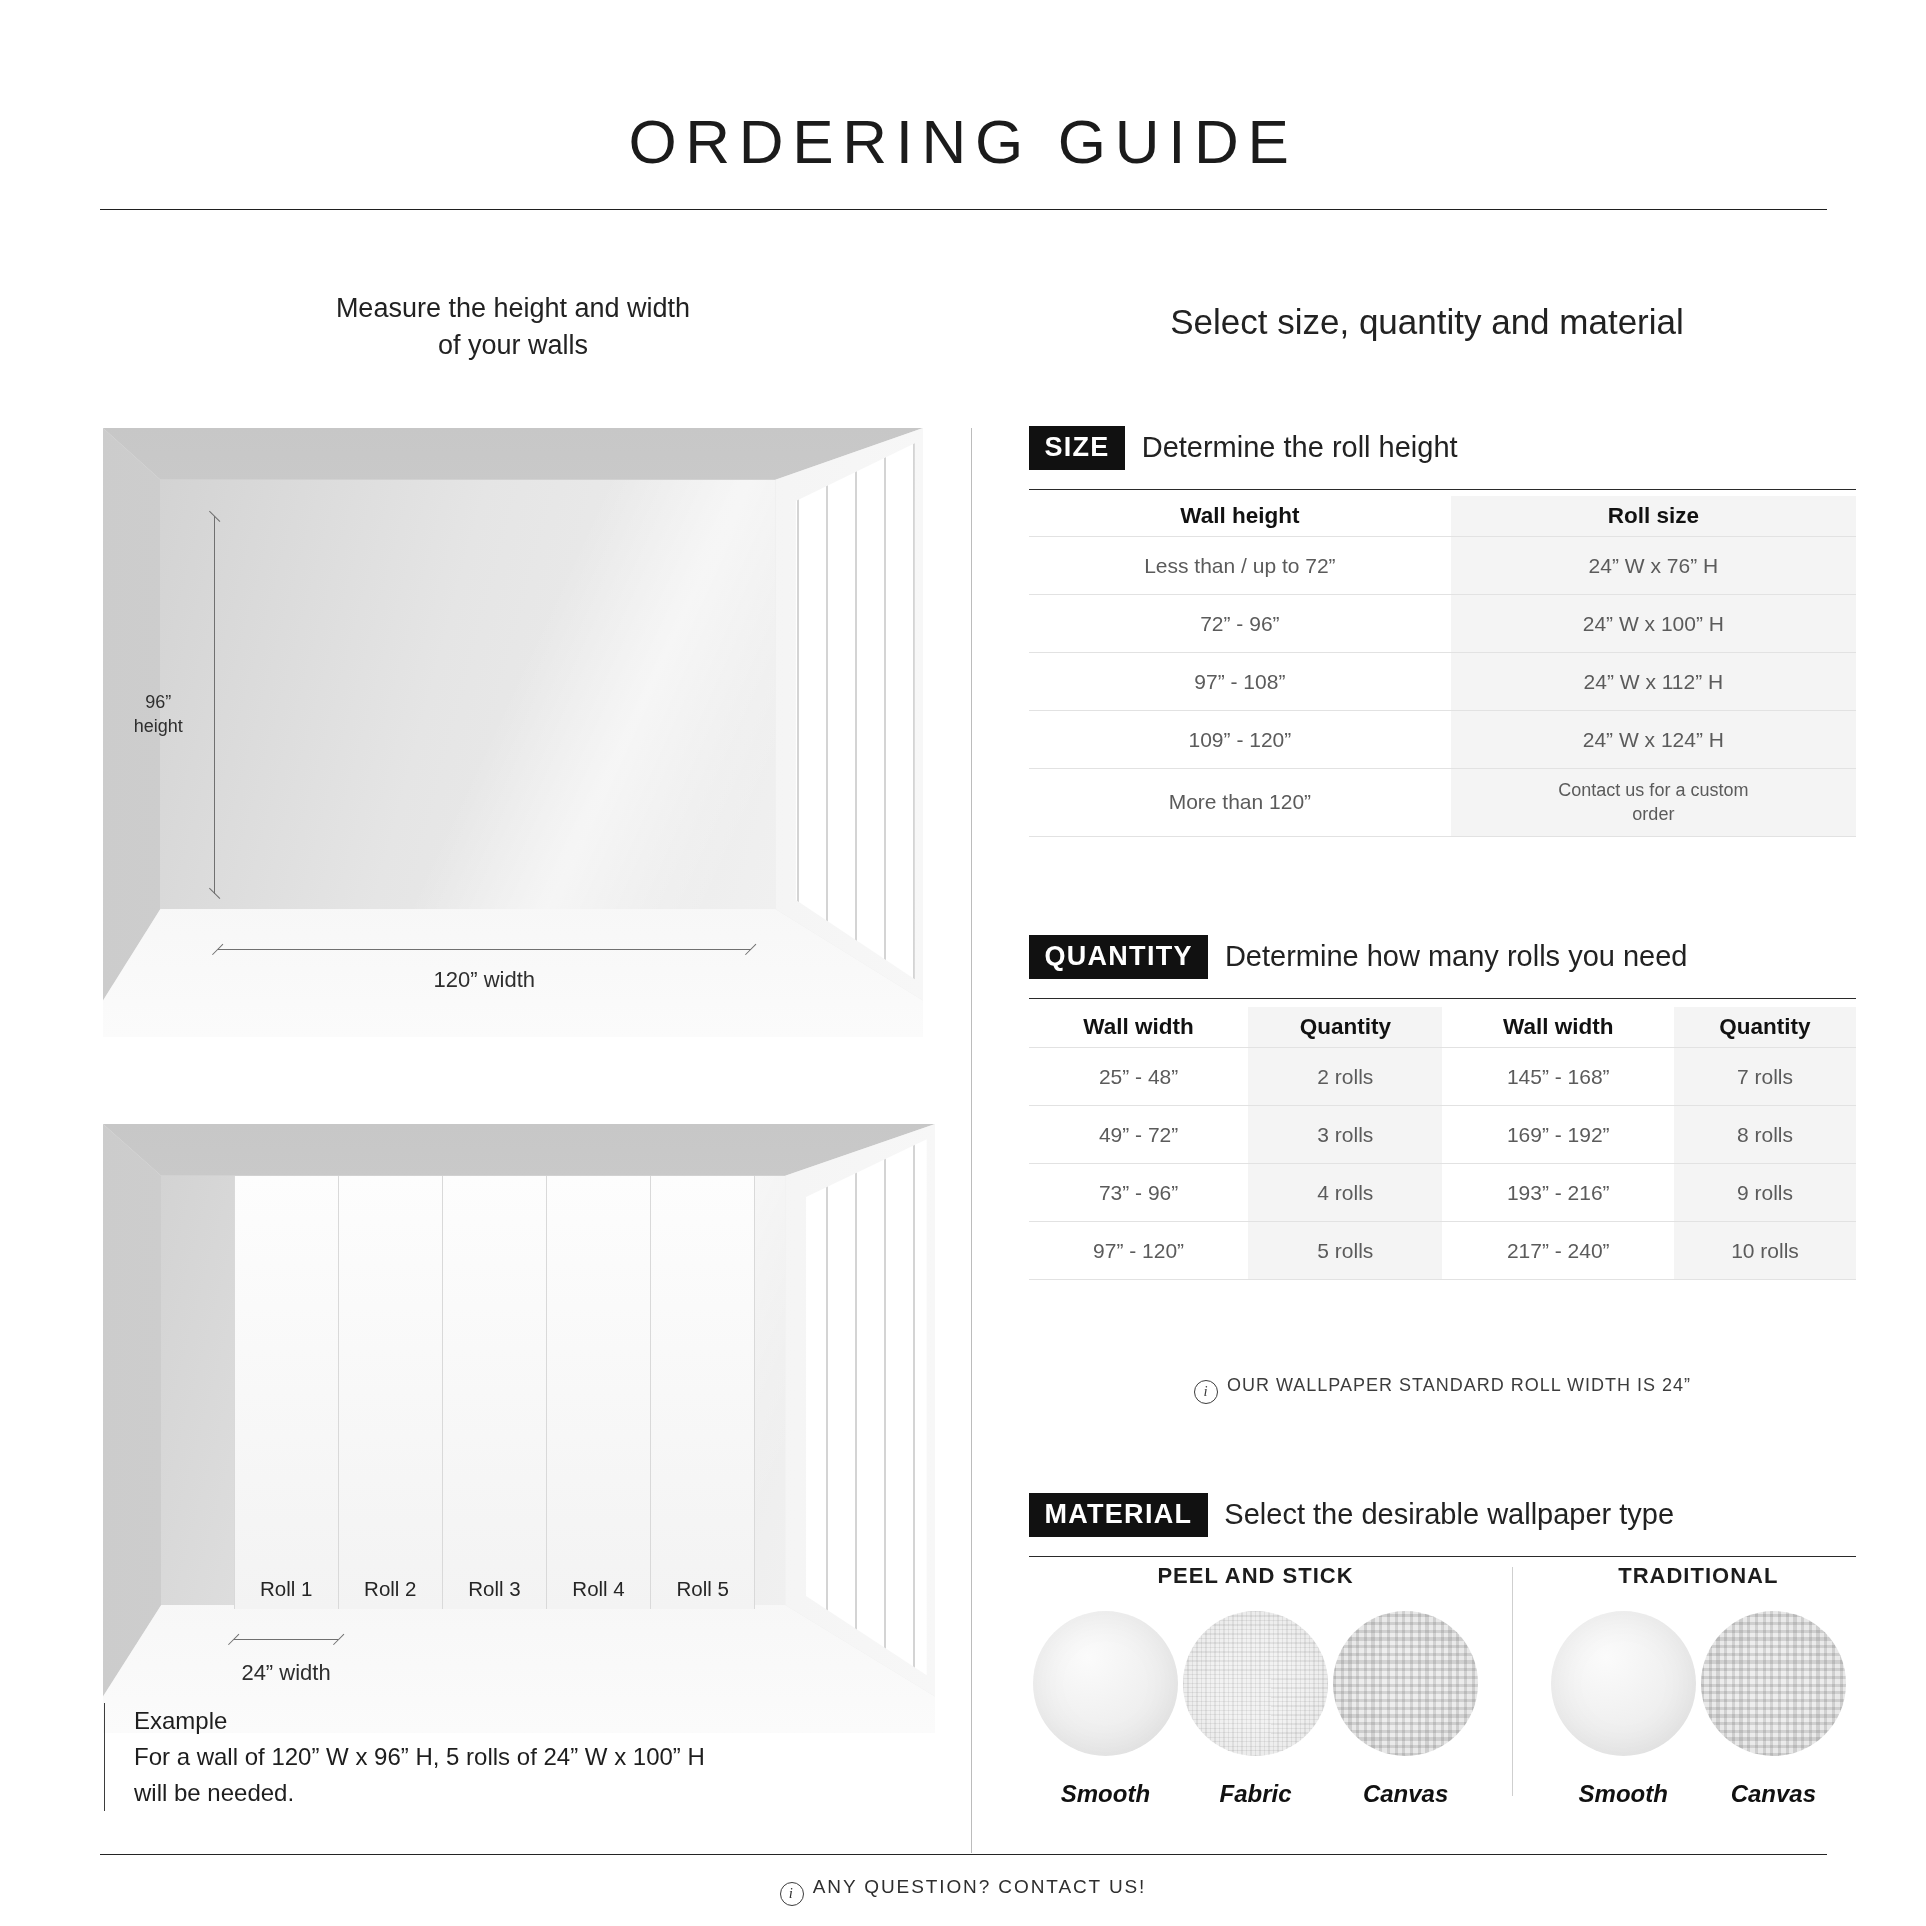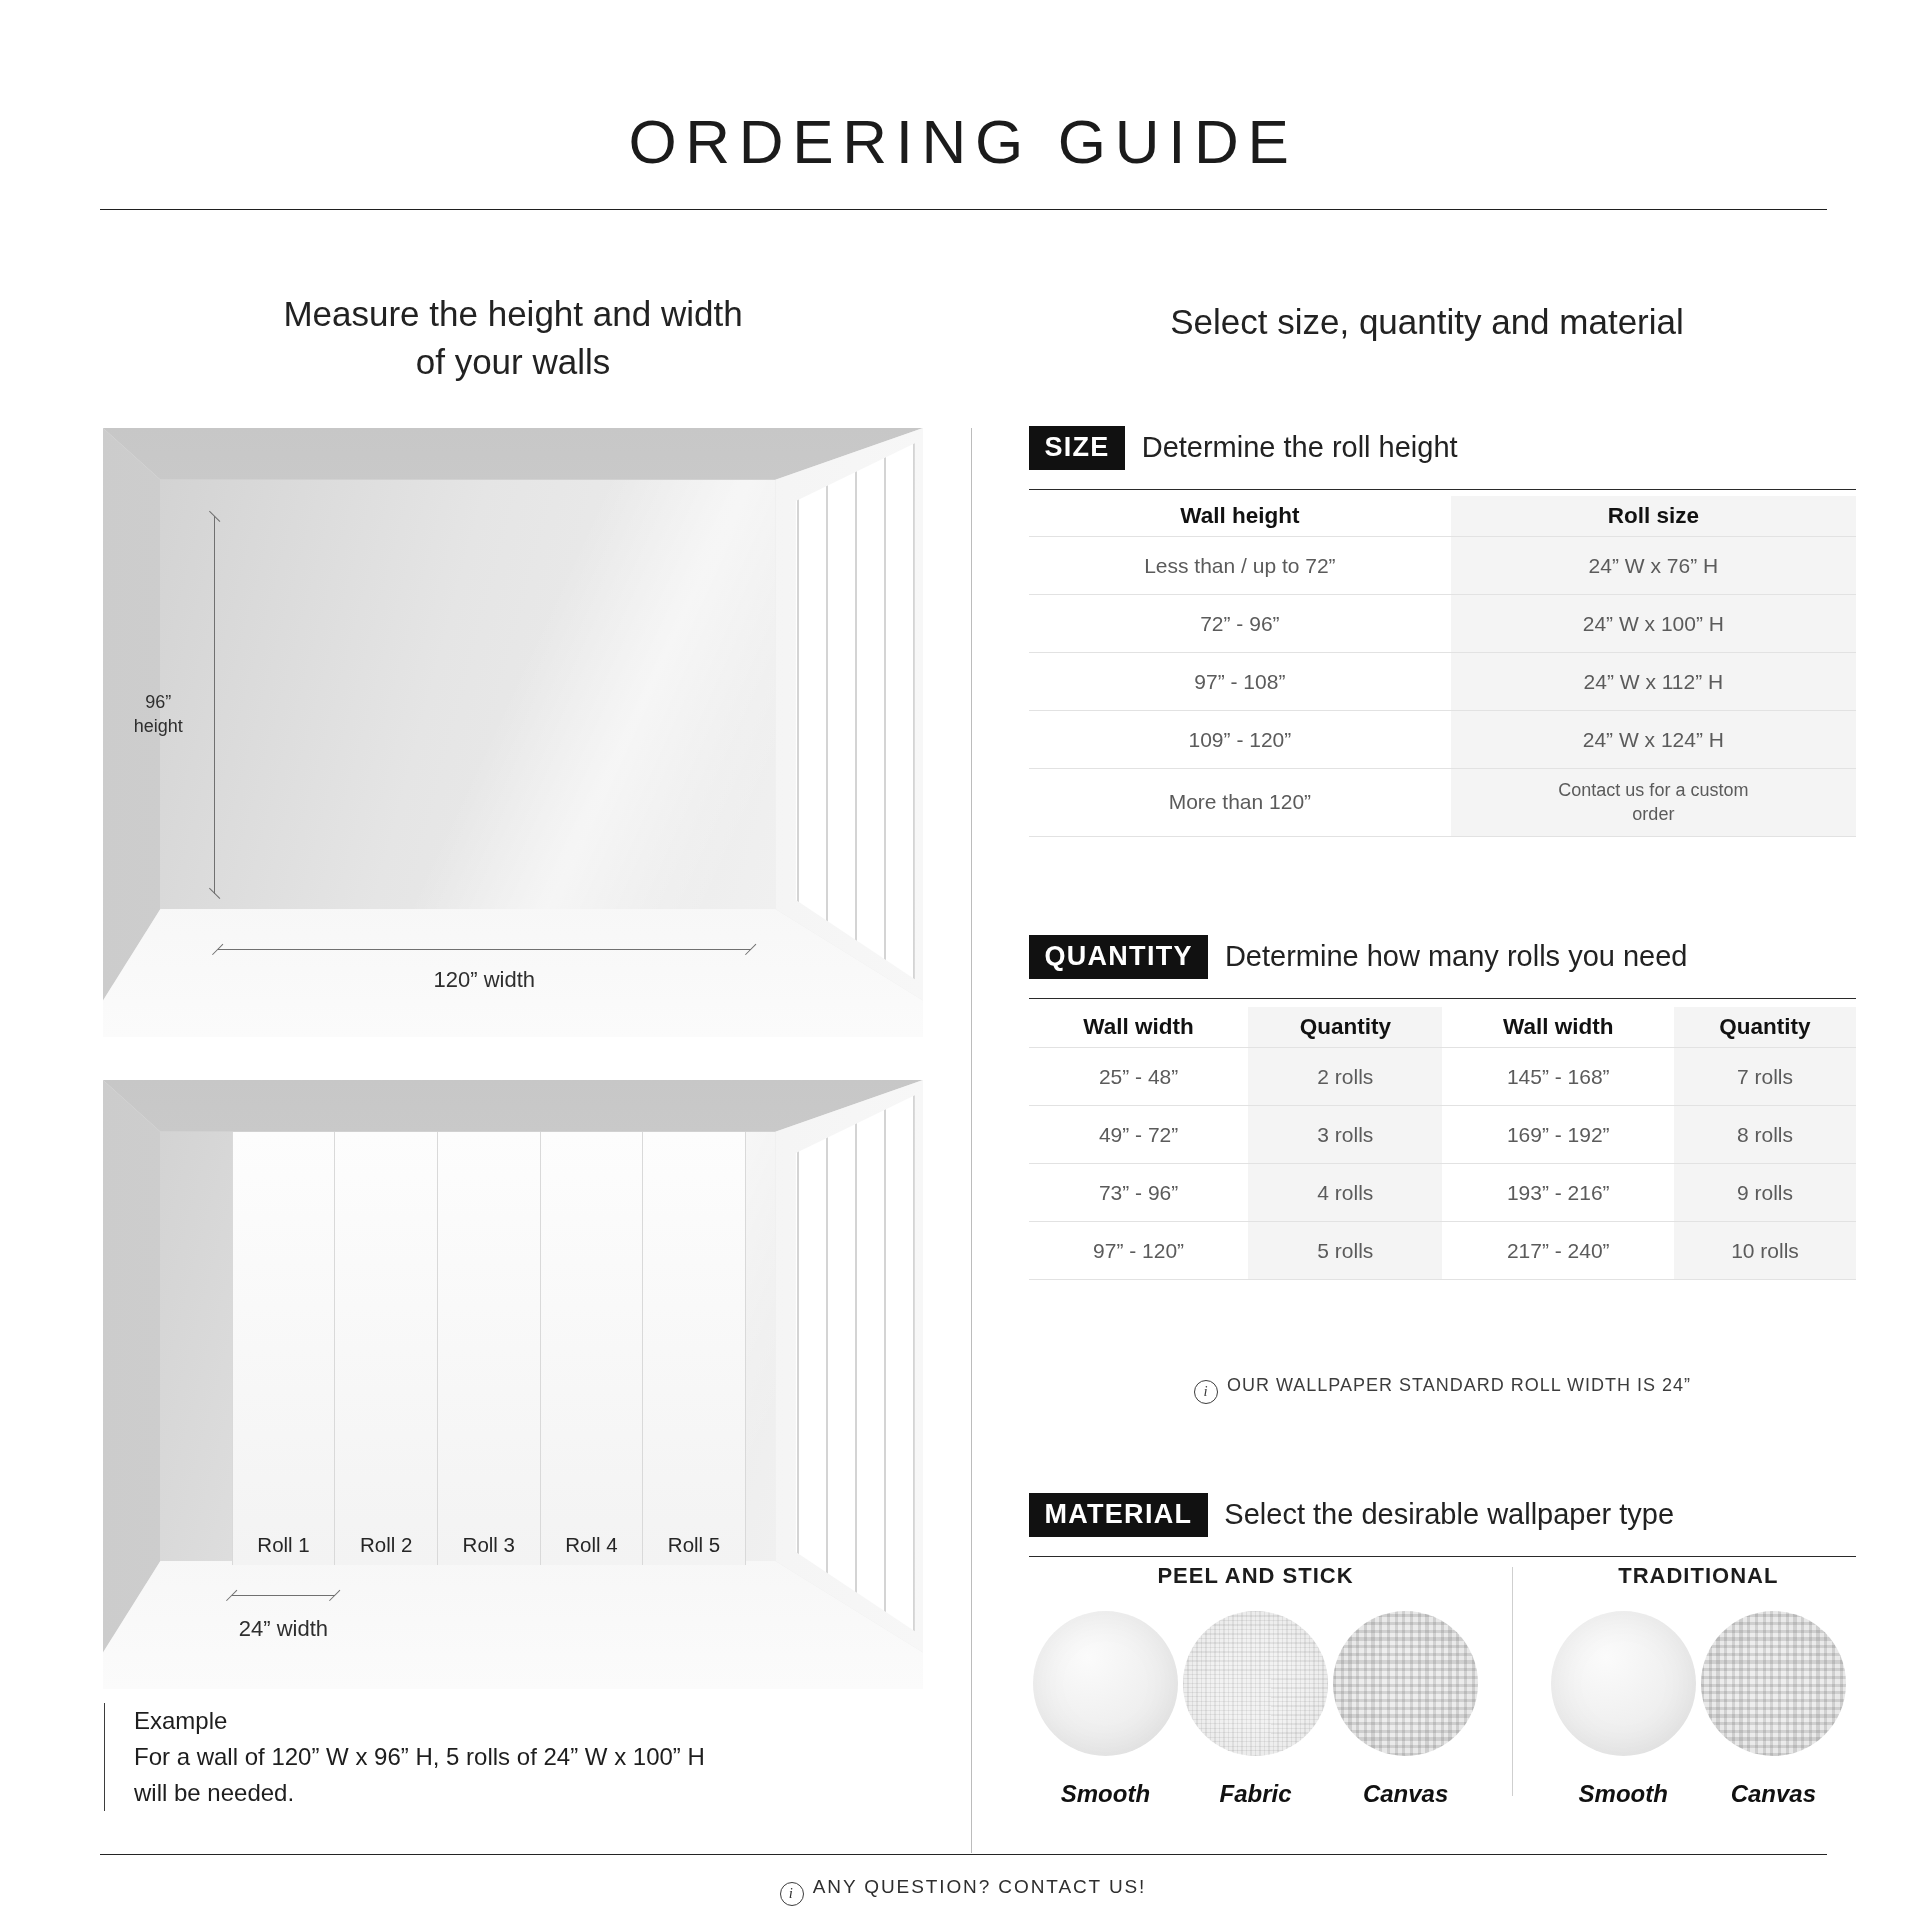--- a/index.html
+++ b/index.html
@@ -7,23 +7,23 @@
   .page{position:relative;width:1926px;height:1926px;background:#ffffff;overflow:hidden;}
 
   
   .title{position:absolute;top:64px;left:0;width:100%;text-align:center;
          font-size:62px;font-weight:500;letter-spacing:0.14em;color:#1b1b1b;}
   .top-rule{position:absolute;top:209px;left:100px;width:1727px;border-top:1.9px solid #1f1f1f;}
   .col-divider{position:absolute;left:971px;top:428px;width:1.3px;height:1425px;background:#bcbcbc;}
 
   
   .left-heading{position:absolute;left:103px;top:290px;width:820px;text-align:center;
-                font-size:35px;line-height:1.38;color:#222;}
+                font-size:27px;line-height:1.38;color:#222;}
   .room{position:absolute;left:103px;width:820px;height:609px;background:#e8e8e8;overflow:hidden;}
-  #room1{top:428px;} #room2{top:1080px;}
+  #room1{top:428px;} #room2{top:1124px;padding-left:12px;}
   .room>.layer{position:absolute;inset:0;}
   .ceiling{clip-path:polygon(0% 0%,100% 0%,82% 8.5%,7% 8.5%);
            background:linear-gradient(to bottom,#c7c7c7,#dedede);}
   .leftwall{clip-path:polygon(0% 0%,7% 8.5%,7% 79%,0% 94%);
             background:linear-gradient(to right,#cccccc,#dadada);}
   .rightwall{clip-path:polygon(82% 8.5%,100% 0%,100% 94%,82% 79%);
              background:linear-gradient(to right,#ebebeb,#f7f7f7);}
   .window{clip-path:polygon(84.5% 12%,99% 2.5%,99% 90.5%,84.5% 77.5%);
           background:repeating-linear-gradient(90deg,#ffffff 0 27px,#d4d4d4 27px 29px);}
   .floor{clip-path:polygon(0% 94%,7% 79%,82% 79%,100% 94%,100% 100%,0% 100%);

